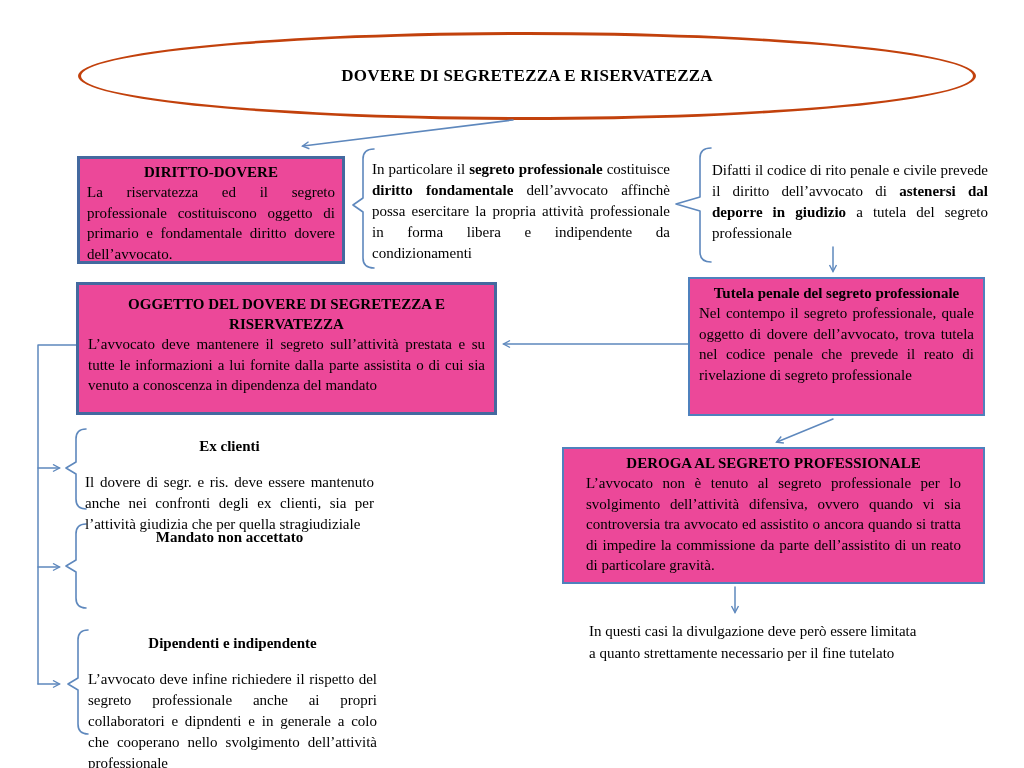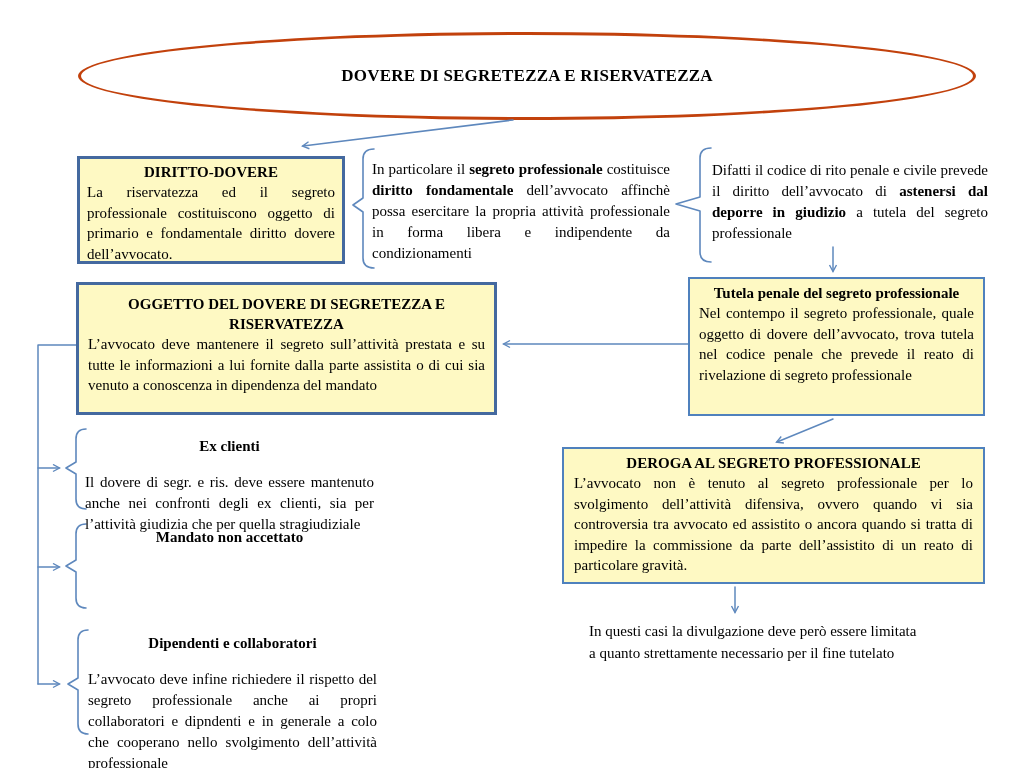--- a/index.html
+++ b/index.html
@@ -16,30 +16,30 @@
     border:3px solid #c2410c; border-radius:50%;
     display:flex; align-items:center; justify-content:center;
     box-sizing:border-box; background:#fff;
   }
   .ellipse .t { font-weight:bold; font-size:17px; letter-spacing:.2px; }
 
   
   svg.net { left:0; top:0; z-index:1; pointer-events:none; }
 
   
-  .box { box-sizing:border-box; background:#fef9c3; z-index:2; }
+  .box { box-sizing:border-box; background:#ec4899; z-index:2; }
   .box-dark { border:3px solid #44699f; }
   .box-light { border:2px solid #4f81bd; }
   .box h3 { margin:0; text-align:center; font-size:15px; line-height:20px; font-weight:bold; }
   .box p  { margin:0; text-align:justify; font-size:15px; line-height:20.5px; }
 
   #box-diritto { left:77px; top:156px; width:268px; height:108px; padding:3px 7px; }
   #box-oggetto { left:76px; top:282px; width:421px; height:133px; padding:9px 9px 15px; }
   #box-tutela  { left:688px; top:277px; width:297px; height:139px; padding:4px 9px; }
-  #box-deroga  { left:562px; top:447px; width:423px; height:137px; padding:4px 10px; }
+  #box-deroga  { left:562px; top:447px; width:423px; height:137px; padding:4px 22px; }
 
   
   .note { z-index:2; font-size:15px; line-height:21px; }
   #note-inparticolare { left:372px; top:159px; width:298px; text-align:justify; }
   #note-difatti       { left:712px; top:160px; width:276px; text-align:justify; }
   #note-divulgazione  { left:589px; top:620px; width:335px; line-height:22px; text-align:left; }
   .note b { font-weight:bold; }
 
   
   .section { width:289px; z-index:2; }
@@ -115,15 +115,15 @@
 <div id="sec-ex" class="section abs">
   <h4>Ex clienti</h4>
   <p>Il dovere di segr. e ris. deve essere mantenuto anche nei confronti degli ex clienti, sia per l’attività giudizia che per quella stragiudiziale</p>
 </div>
 
 <div id="sec-mandato" class="section abs">
   <h4>Mandato non accettato</h4>
 </div>
 
 <div id="sec-dipendenti" class="section abs">
-  <h4>Dipendenti e collaboratori</h4>
+  <h4>Dipendenti e indipendente</h4>
   <p>L’avvocato deve infine richiedere il rispetto del segreto professionale anche ai propri collaboratori e dipndenti e in generale a colo che cooperano nello svolgimento dell’attività professionale</p>
 </div>
 
 </body></html>

